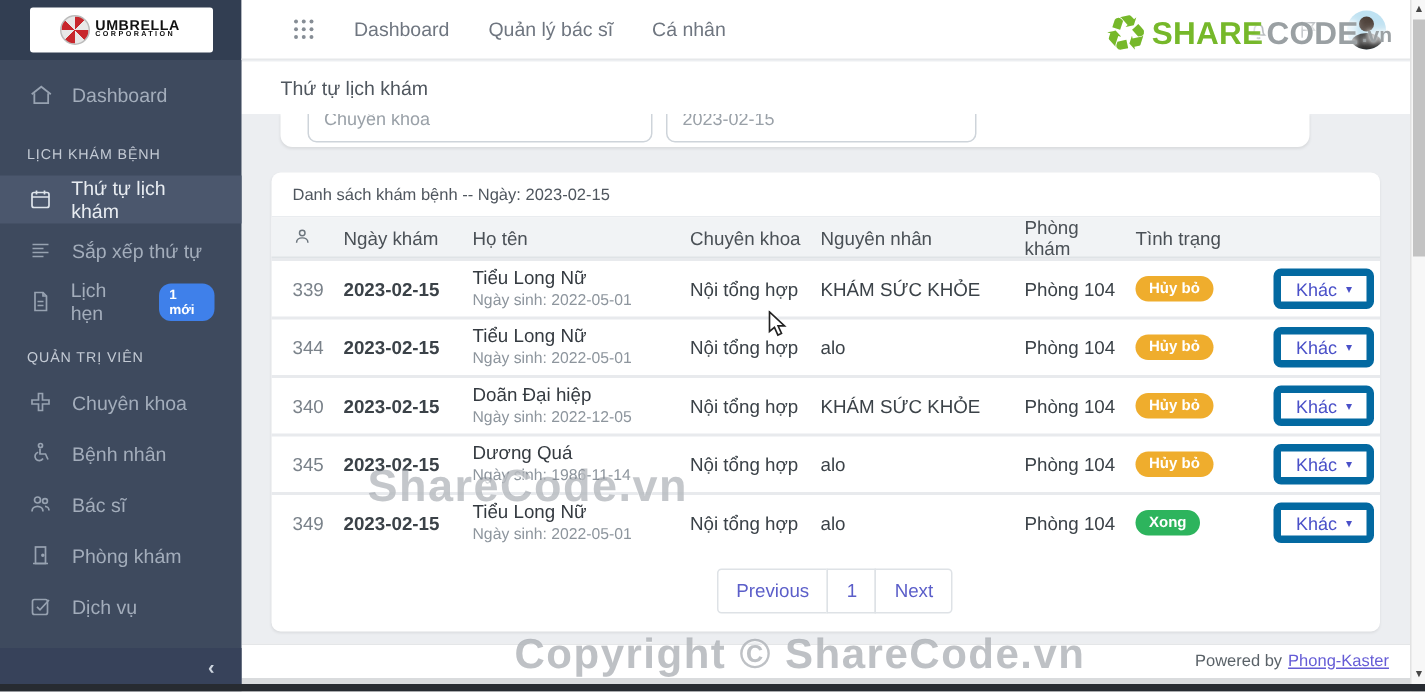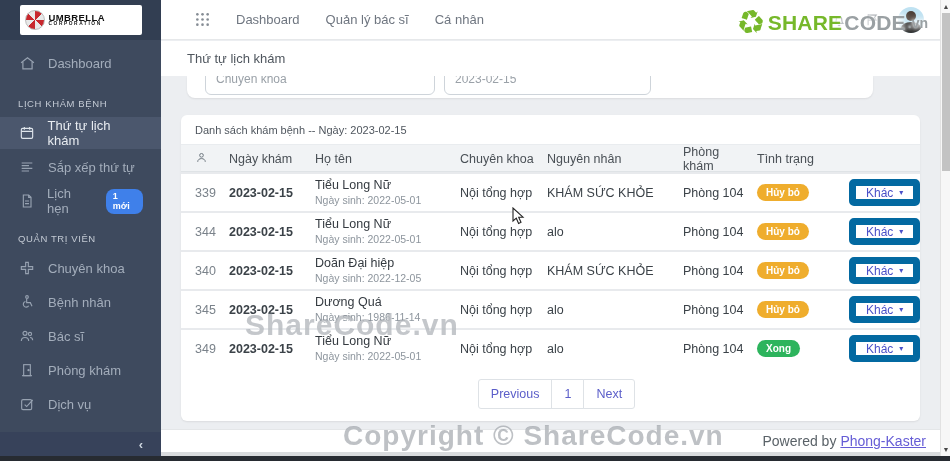--- a/index.html
+++ b/index.html
@@ -2,21 +2,21 @@
 <html><head>
 <meta charset="utf-8">
 <style>
   html,body{margin:0;padding:0;background:#888;}
   *{box-sizing:border-box;font-family:"Liberation Sans","DejaVu Sans",sans-serif;}
   #app{position:relative;width:950px;height:461px;background:#eceef1;overflow:hidden;}
 
   
   .sidebar{position:absolute;left:0;top:0;width:161px;height:461px;background:#3e4a5e;z-index:5;}
   .logo-band{height:40px;background:#323e52;display:flex;align-items:center;justify-content:center;}
-  .logo-box{background:#fff;border-radius:2px;width:122px;height:30px;display:flex;align-items:center;gap:4px;padding:2px 5px;}
+  .logo-box{background:#fff;border-radius:2px;width:122px;height:30px;display:flex;align-items:center;gap:4px;padding:2px 20px;}
   .umbrella{width:20px;height:20px;border-radius:50%;flex:0 0 auto;border:1px solid #bbb;
     background:conic-gradient(#c8272d 0 45deg,#e8e8e8 45deg 90deg,#c8272d 90deg 135deg,#e8e8e8 135deg 180deg,#c8272d 180deg 225deg,#e8e8e8 225deg 270deg,#c8272d 270deg 315deg,#e8e8e8 315deg 360deg);}
   .logo-text{display:flex;flex-direction:column;line-height:1;}
   .logo-text .l1{font-size:9.5px;font-weight:800;color:#111;letter-spacing:.4px;}
   .logo-text .l2{font-size:4.8px;font-weight:700;color:#111;letter-spacing:1.6px;}
   .nav-item{display:flex;align-items:center;gap:12px;height:32px;padding:0 18px;color:#a3adbb;font-size:13px;cursor:pointer;margin:2px 0;}
   .nav-item .nicon{width:18px;height:18px;display:flex;align-items:center;justify-content:center;color:#97a2b1;}
   .nav-item.first{height:38px;margin-top:4px;}
   .nav-item.active{background:#4b576d;color:#e8ecf1;}
   .nav-item.active .nicon{color:#dfe5ec;}
@@ -53,30 +53,30 @@
   .thead .th{padding-right:6px;}
   .trow{height:39px;border-top:2px solid #e8eaed;font-size:12.5px;color:#3b4248;}
   .trow:first-of-type{border-top:none;}
   .td-id{color:#7a828a;}
   .td-date{font-weight:700;}
   .td-name .nm{font-size:12.5px;color:#343a40;line-height:1.25;}
   .td-name .dob{font-size:10.5px;color:#8d959d;line-height:1.25;}
   .pill{display:inline-block;color:#fff;font-size:10px;font-weight:700;border-radius:9px;padding:3px 9px;}
   .pill[data-variant="warning"]{background:#efad2d;}
   .pill[data-variant="success"]{background:#2db45d;}
-  .btn-more{background:#fff;border:7px solid #0369a1;color:#4a50c8;font-size:12px;border-radius:5px;height:27px;padding:0 10px;display:inline-flex;align-items:center;gap:6px;cursor:pointer;}
+  .btn-more{background:#fff;border:5px solid #0369a1;color:#4a50c8;font-size:12px;border-radius:5px;height:27px;padding:0 10px;display:inline-flex;align-items:center;gap:6px;cursor:pointer;}
   .btn-more .caret{font-size:8px;line-height:1;}
   .td-act{display:flex;justify-content:flex-start;padding-left:4px;}
 
   .pager{display:flex;justify-content:center;padding-top:12px;}
   .pg{border:1px solid #dee2e6;background:#fff;color:#5b5ec9;font-size:12.5px;height:30px;display:flex;align-items:center;padding:0 12px;cursor:pointer;margin-left:-1px;}
   .pg.first{margin-left:12px;border-radius:3px 0 0 3px;}
   .pg.last{border-radius:0 3px 3px 0;}
 
-  .footer{position:absolute;left:0;right:0;top:353px;height:23px;background:#fff;border-top:1px solid #e4e6e8;display:flex;align-items:center;justify-content:flex-end;padding:0 14px;font-size:14px;color:#5a6268;gap:4px;}
+  .footer{position:absolute;left:0;right:0;top:353px;height:23px;background:#fff;border-top:1px solid #e4e6e8;display:flex;align-items:center;justify-content:flex-end;padding:0 14px;font-size:11px;color:#5a6268;gap:4px;}
   .footer a{color:#655cd6;text-decoration:underline;cursor:pointer;}
   .gray-band{position:absolute;left:0;right:0;top:376px;height:4px;background:#d9dbdd;}
 
   
   .wm-mid{position:absolute;left:84px;top:232px;font-size:30px;font-weight:700;color:rgba(125,131,139,.45);letter-spacing:1px;text-shadow:0 1px 0 rgba(255,255,255,.7);z-index:30;pointer-events:none;}
   .wm-bottom{position:absolute;left:182px;top:344px;font-size:28px;font-weight:700;color:rgba(125,131,139,.5);letter-spacing:1px;text-shadow:0 1px 0 rgba(255,255,255,.7);z-index:31;pointer-events:none;}
   .wm-logo{position:absolute;right:22px;top:6px;display:flex;align-items:center;gap:2px;z-index:50;pointer-events:none;
     text-shadow:0 0 3px #fff,0 0 6px #fff,0 0 9px #fff;}
   .wm-logo .rec{font-size:33px;color:#76b82a;font-weight:700;line-height:1;transform:rotate(-12deg);}
   .wm-logo .t1{font-size:21px;font-weight:800;color:#76b82a;letter-spacing:.2px;}

